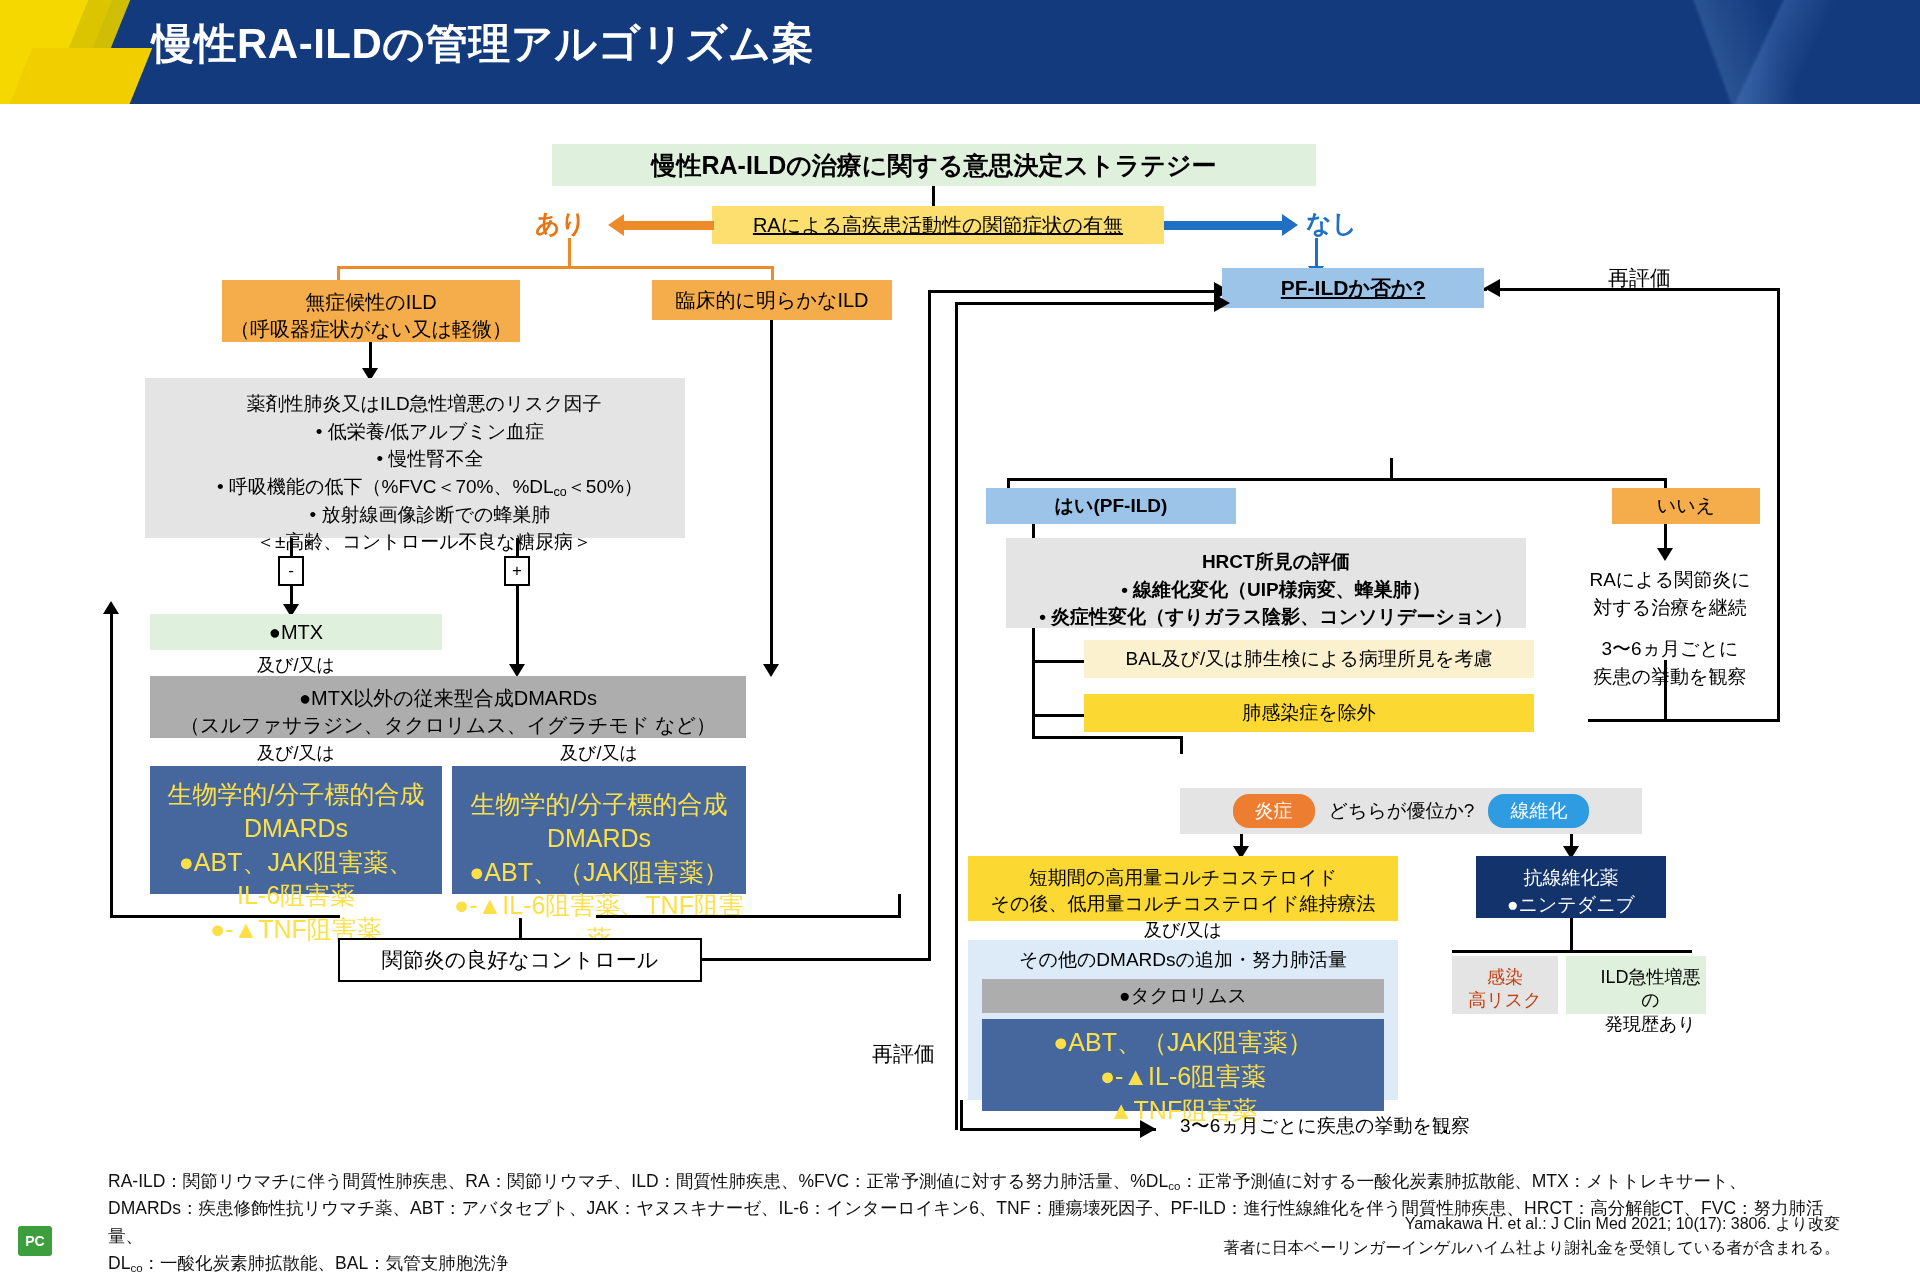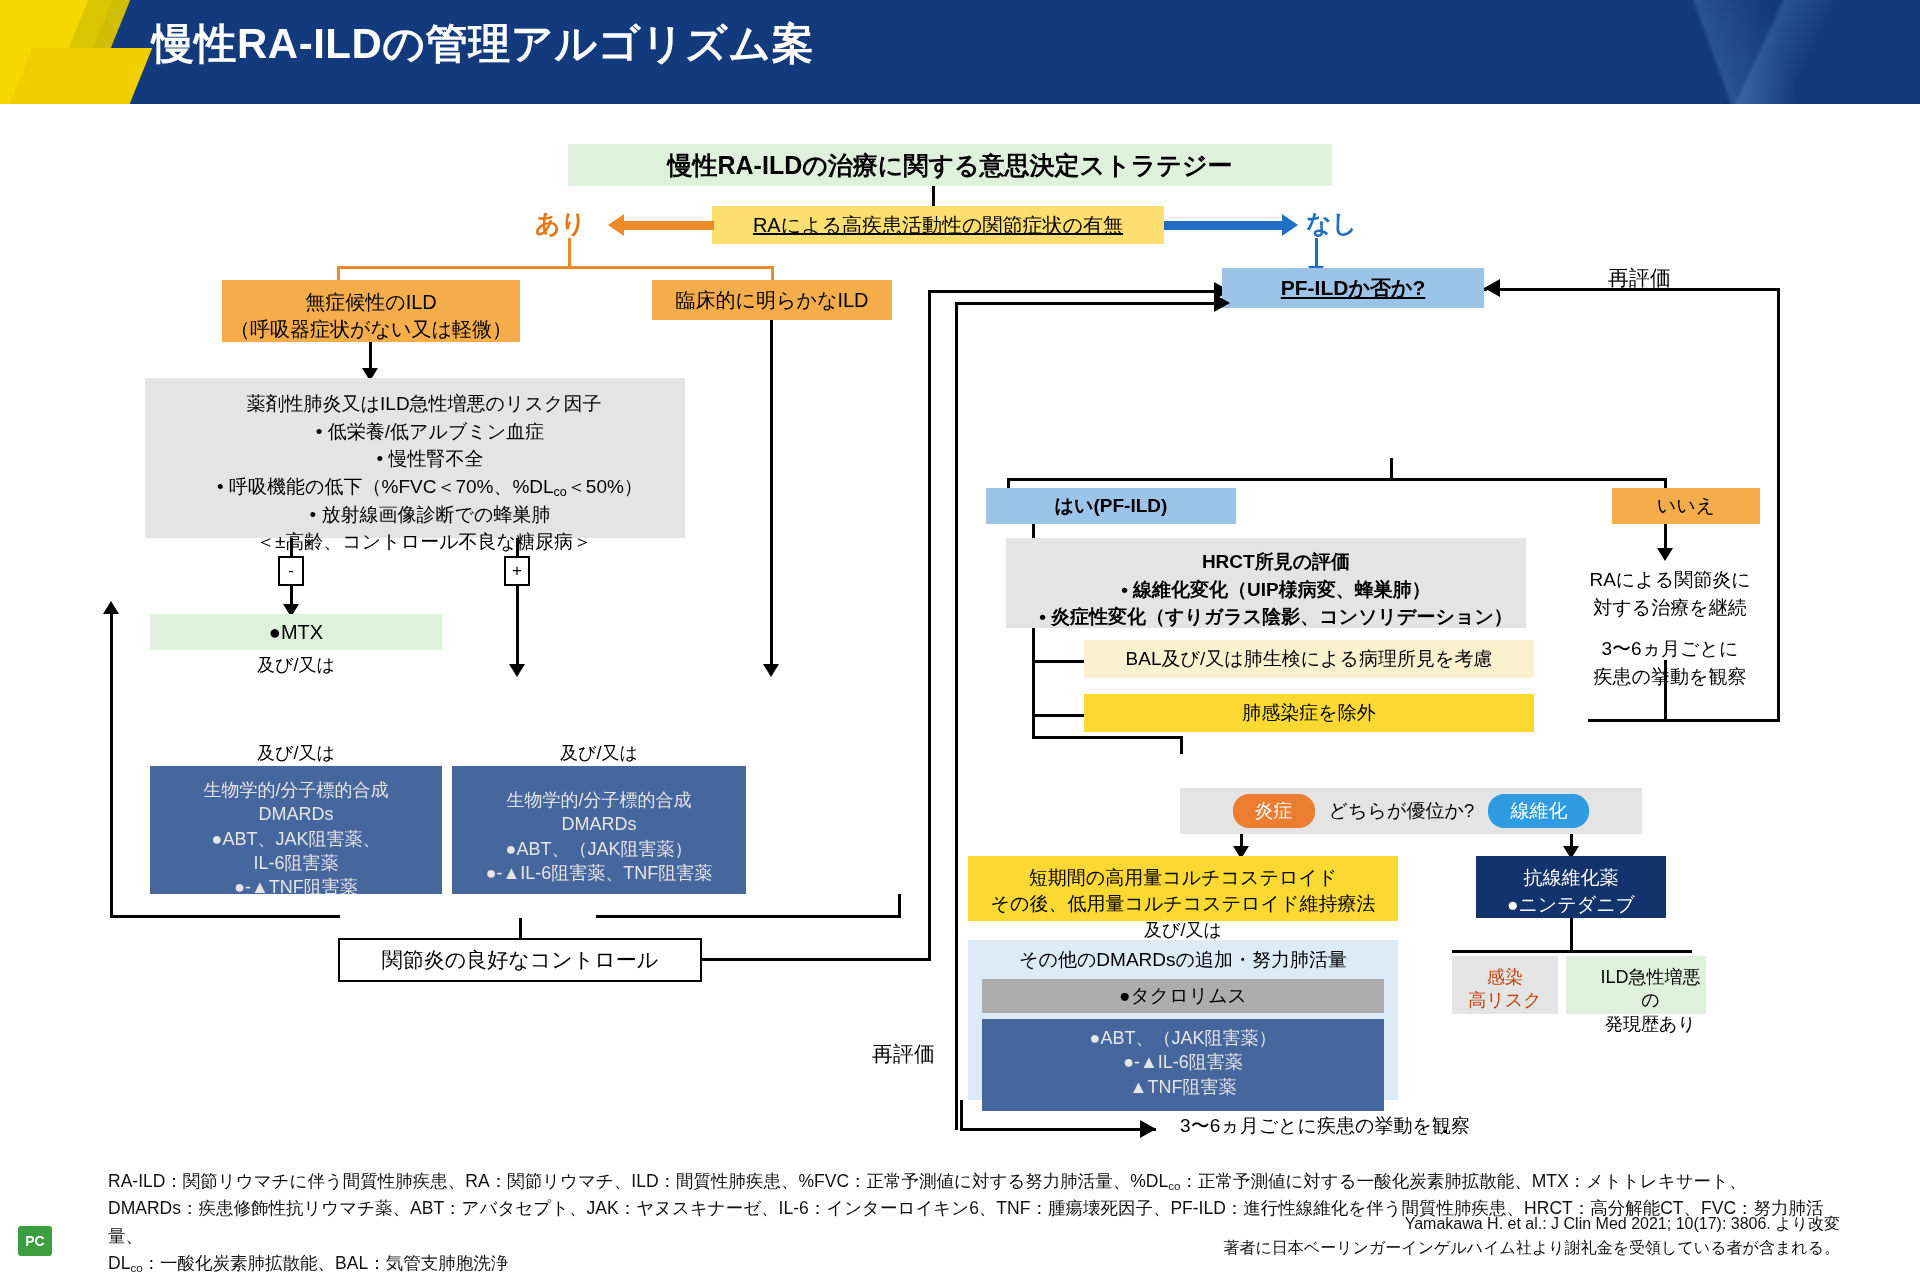--- a/index.html
+++ b/index.html
@@ -48,21 +48,21 @@
   
   .box { position: absolute; display: flex; align-items: center; justify-content: center; text-align: center; }
   .box.block { display: block; }
 
   .green-hdr { background: #DFF0DC; color: #000; font-weight: bold; font-size: 25px; }
   .yellow-q  { background: #FCDF6E; color: #000; font-size: 20px; }
   .orange-box{ background: #F5AC4B; color: #000; font-size: 20px; line-height: 1.35; }
   .gray-box  { background: #E4E4E4; color: #000; font-size: 19px; line-height: 1.45; }
   .gray-solid{ background: #ADADAD; color: #000; font-size: 20px; line-height: 1.35; }
   .green-box { background: #DFF0DC; color: #000; font-size: 20px; }
-  .blue-box  { background: #46679E; color: #e5e5e5; font-size: 18px; line-height: 1.35; }
+  .blue-box  { background: #46679E; color: #fde047; font-size: 25px; line-height: 1.35; }
   .lblue-box { background: #9CC3E8; color: #000; font-size: 21px; font-weight: bold; }
   .pale-yel  { background: #FCF1CE; color: #000; font-size: 19px; }
   .strong-yel{ background: #FBD832; color: #000; font-size: 19px; }
   .navy-box  { background: #12336B; color: #ffffff; font-size: 20px; }
   .dnavy-box { background: #12336B; color: #ffffff; font-size: 19px; line-height: 1.4; }
   .ltgray-sm { background: #E4E4E4; color: #c2410c; font-size: 18px; line-height: 1.3; }
   .ltgreen-sm{ background: #DFF0DC; color: #000; font-size: 18px; line-height: 1.3; }
   .white-box { background: #ffffff; border: 2px solid #000; color: #000; font-size: 21px; }
   .plain     { color: #000; font-size: 19px; line-height: 1.45; }
 
@@ -113,21 +113,21 @@
       <div class="y1"></div>
         <div class="y2"></div>
         <div class="y3"></div>
         <div class="y4"></div>
     </div>
     <div class="rightdeco"></div>
     <h1>慢性RA-ILDの管理アルゴリズム案</h1>
   </div>
   <div class="underbar"></div>
 
-  <div class="box green-hdr" style="left:568px; top:144px; width:764px; height:42px;">慢性RA-ILDの治療に関する意思決定ストラテジー</div>
+  <div class="box green-hdr" style="left:552px; top:144px; width:764px; height:42px;">慢性RA-ILDの治療に関する意思決定ストラテジー</div>
 
   <div class="ln" style="left:932px; top:186px; width:3px; height:26px;"></div>
 
   <div class="box yellow-q" style="left:712px; top:206px; width:452px; height:38px;">
     <span class="ul">RAによる高疾患活動性の関節症状の有無</span>
   </div>
 
   <div class="ln or" style="left:624px; top:221px; width:90px; height:9px;"></div>
   <div class="arrowhead ah-left" style="left:608px; top:214px;"></div>
   <div class="lbl-or" style="position:absolute; left:535px; top:207px;">あり</div>
@@ -171,20 +171,24 @@
   <div class="pmbox" style="left:504px; top:556px; width:26px; height:30px;">+</div>
   <div class="ln" style="left:516px; top:586px; width:3px; height:80px;"></div>
   <div class="arrowhead ah-down" style="left:509px; top:664px;"></div>
 
   <div class="ln" style="left:770px; top:320px; width:3px; height:348px;"></div>
   <div class="arrowhead ah-down" style="left:763px; top:664px;"></div>
 
   <div class="box green-box" style="left:150px; top:614px; width:292px; height:36px;">●MTX</div>
   <div class="box plain" style="left:150px; top:652px; width:292px; height:26px; font-size:18px;">及び/又は</div>
 
+  <div class="box block gray-solid" style="left:150px; top:676px; width:596px; height:62px; padding-top:9px;">
+    <div>●MTX以外の従来型合成DMARDs</div>
+    <div>（スルファサラジン、タクロリムス、イグラチモド など）</div>
+  </div>
 
   <div class="box plain" style="left:150px; top:740px; width:292px; height:26px; font-size:18px;">及び/又は</div>
   <div class="box plain" style="left:452px; top:740px; width:294px; height:26px; font-size:18px;">及び/又は</div>
 
   <div class="box block blue-box" style="left:150px; top:766px; width:292px; height:128px; padding-top:12px;">
     <div>生物学的/分子標的合成</div>
     <div>DMARDs</div>
     <div>●ABT、JAK阻害薬、</div>
     <div>IL-6阻害薬</div>
     <div>●-▲TNF阻害薬</div>

